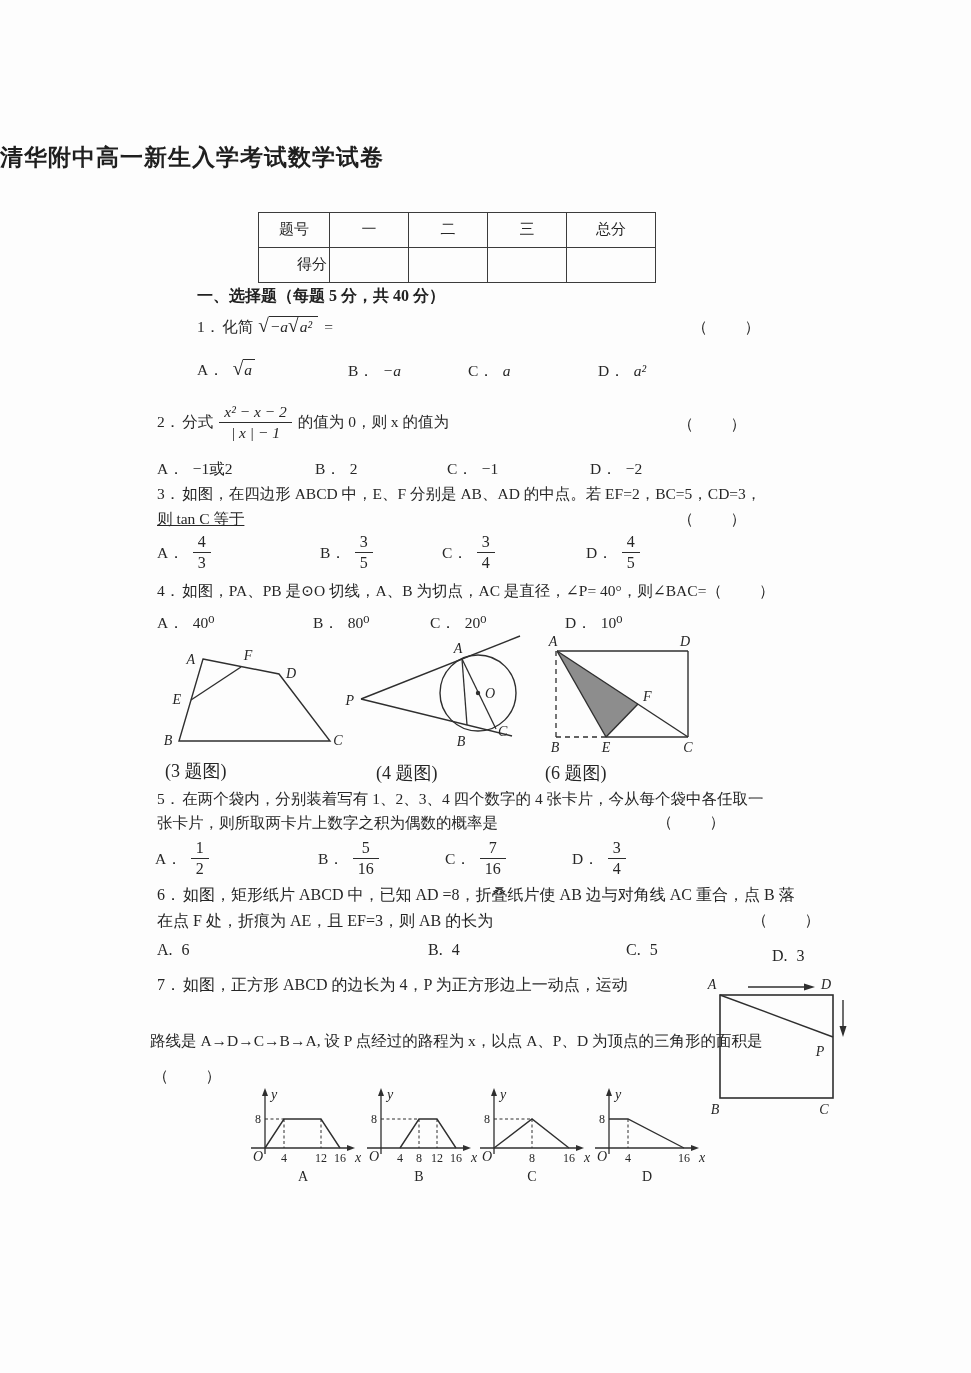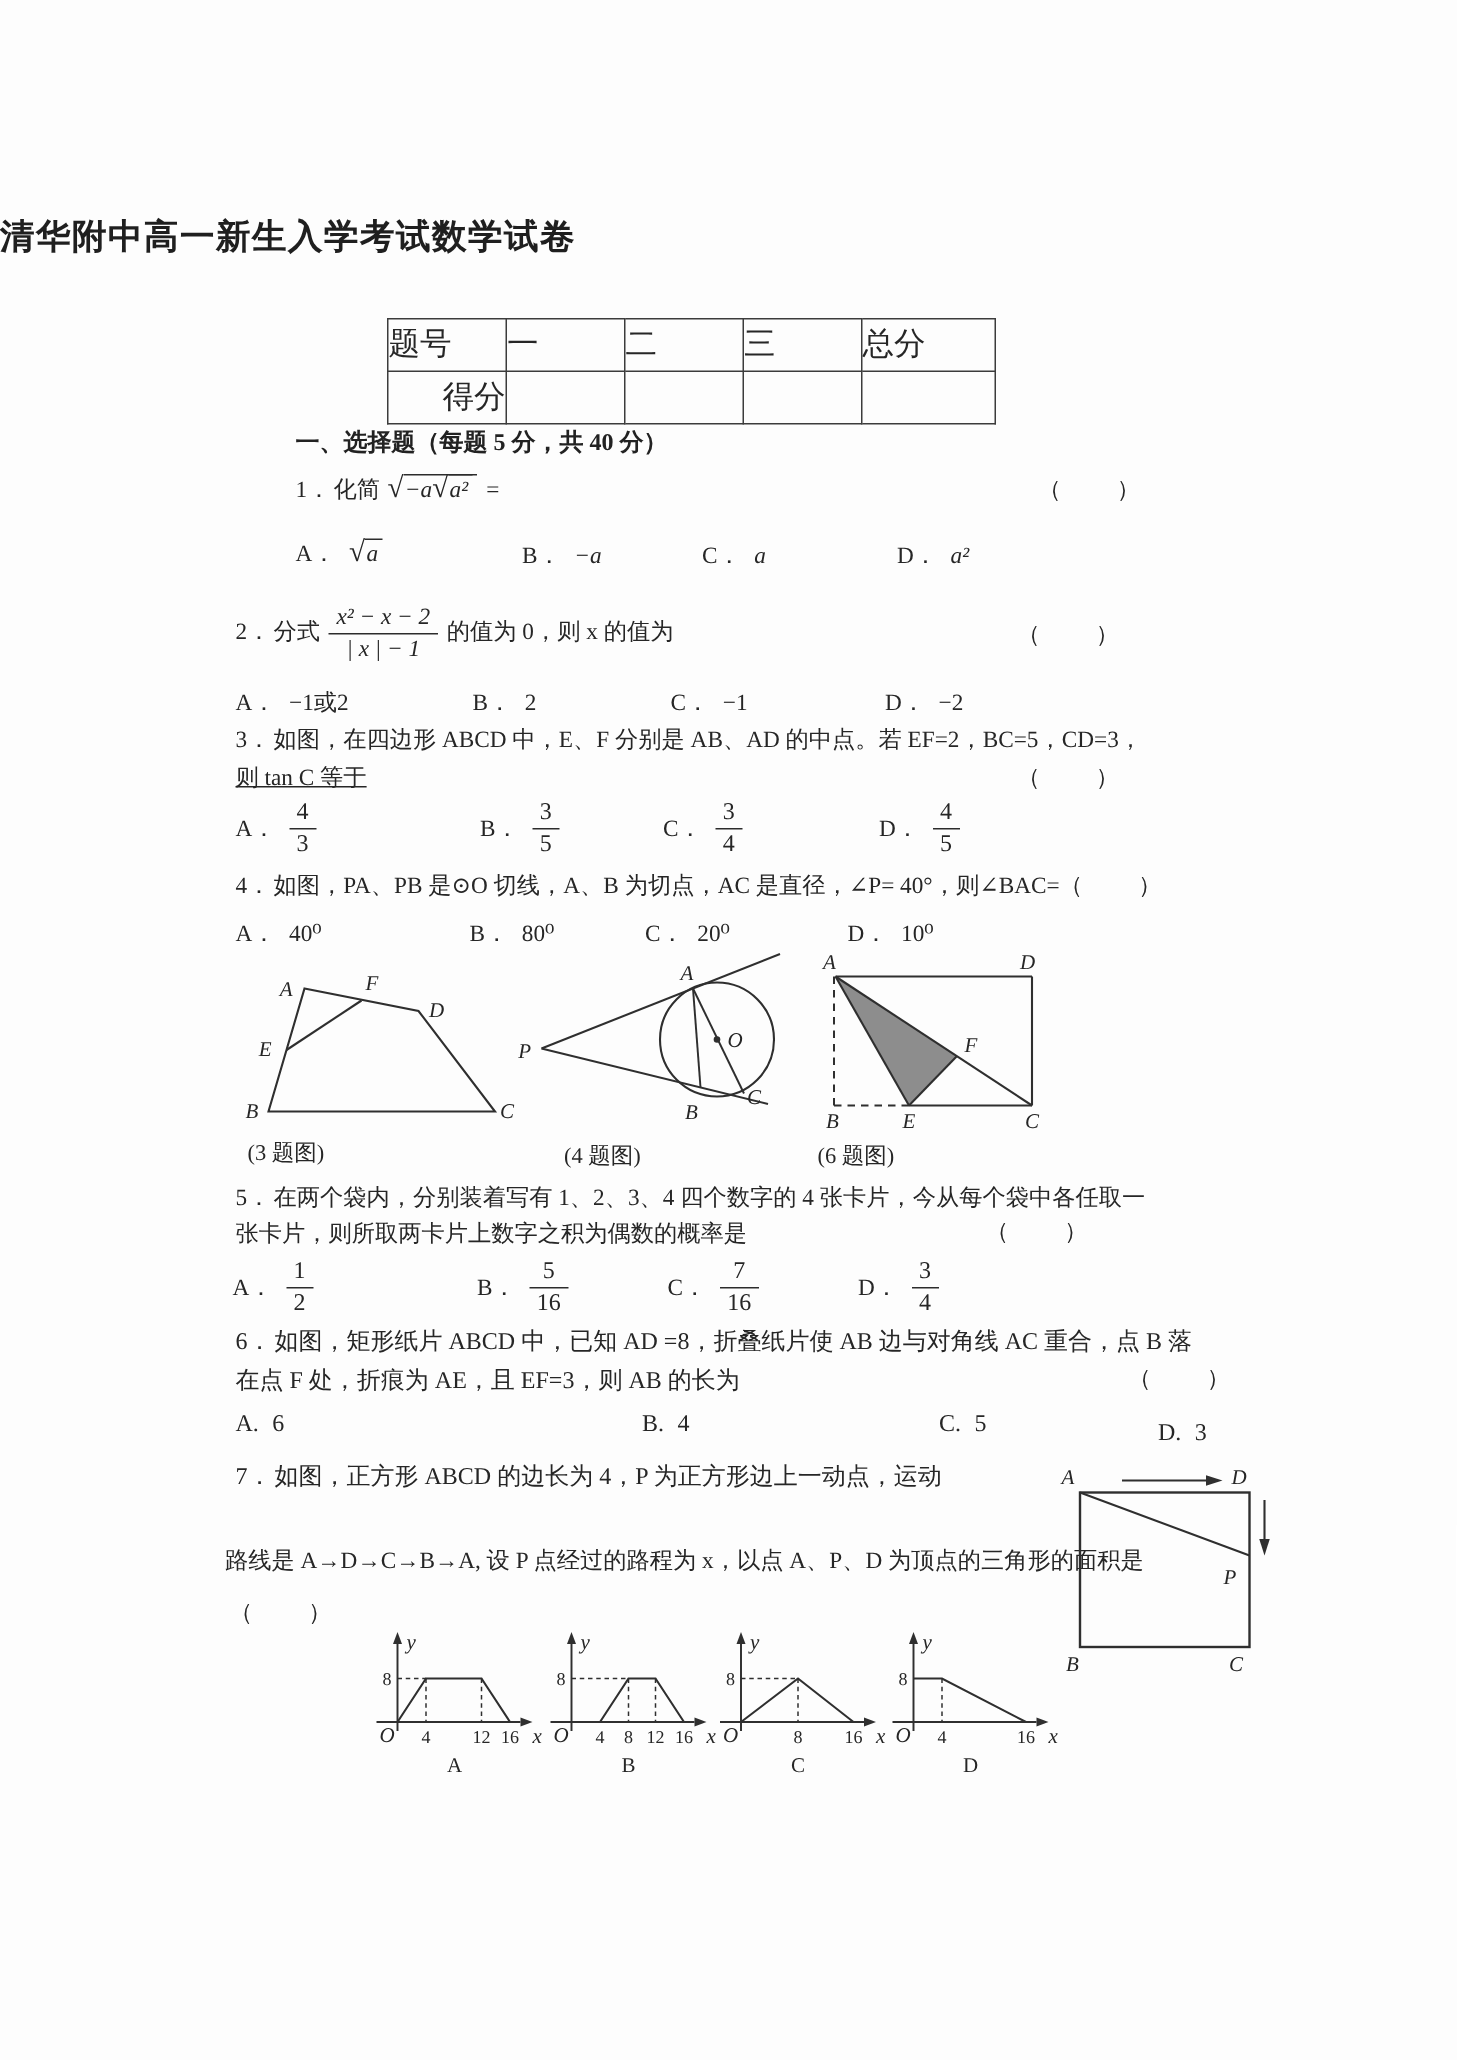--- a/index.html
+++ b/index.html
@@ -8,33 +8,33 @@
     background:#fdfdfd; color:#262626; overflow:hidden;
     font-family:"Liberation Serif","DejaVu Serif",serif;
     font-size:15.5px; line-height:1.3;
   }
   .abs { position:absolute; white-space:nowrap; }
   .ctr { }
   .title { font-family:"Liberation Sans","DejaVu Sans",sans-serif; font-weight:bold; font-size:23px; letter-spacing:1px; color:#1f1f1f; }
   .subtitle { font-weight:bold; font-size:15px; color:#222; }
   .heading { font-weight:bold; font-size:16px; color:#222; }
   table.score { border-collapse:collapse; }
-  table.score td { border:1.5px solid #3c3c3c; vertical-align:middle; font-size:21px; padding:0; }
+  table.score td { border:1.5px solid #3c3c3c; text-align:center; vertical-align:middle; font-size:15px; padding:0; }
   .qline { display:flex; align-items:center; }
   .qnum { margin-right:2px; }
   .it { font-style:italic; }
   .rad { font-size:1.25em; line-height:1; }
   .ovl { border-top:1.4px solid #2c2c2c; padding:1px 3px 0 1px; }
   .frac { display:inline-block; vertical-align:middle; text-align:center; line-height:1.15; }
   .frac .num { display:block; border-bottom:1.3px solid #2c2c2c; padding:0 5px 1px 5px; }
   .frac .den { display:block; padding:1px 5px 0 5px; }
   .optlabel { margin-right:9px; }
   .opt { display:inline-flex; align-items:center; }
   .bracket { letter-spacing:2px; }
-  .caption { font-size:15px; }
+  .caption { font-size:18px; }
   svg text { font-family:"Liberation Serif","DejaVu Serif",serif; fill:#262626; }
   svg .lbl { font-style:italic; font-size:14px; }
   svg .tick { font-size:12px; }
   svg .gname { font-size:14px; }
 </style>
 </head>
 <body>
 
 <div class="page">
 

